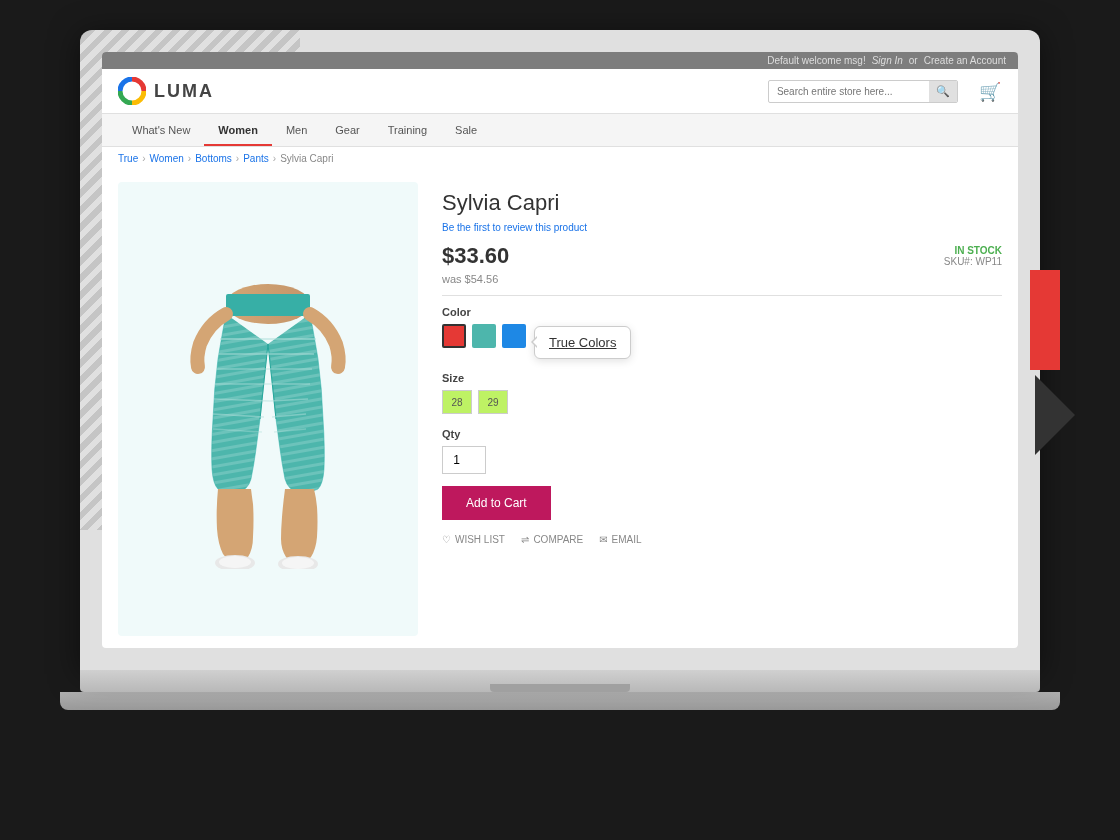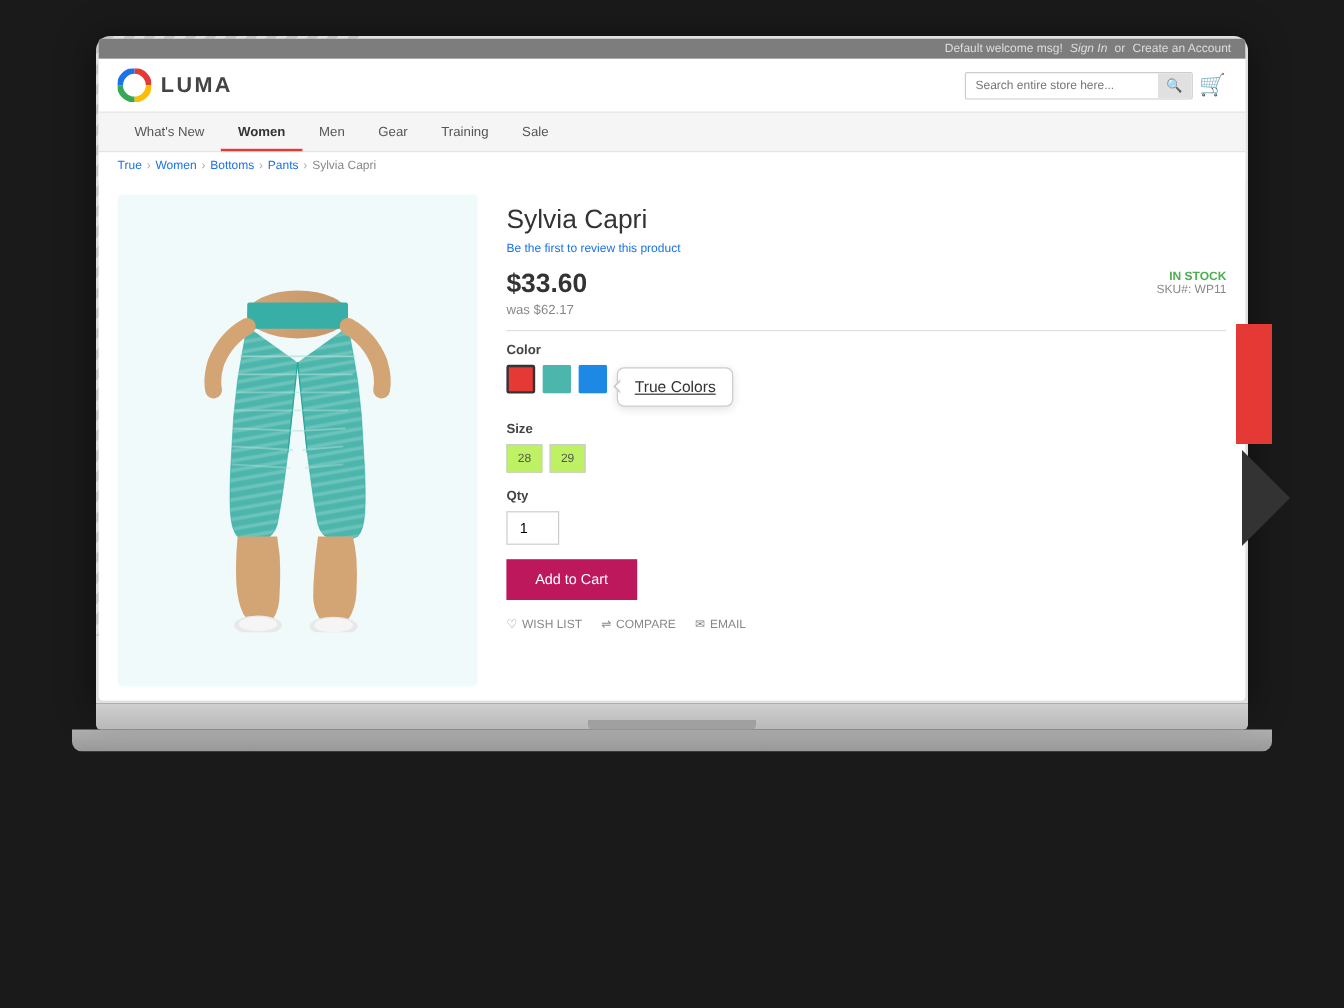--- a/index.html
+++ b/index.html
@@ -17,24 +17,24 @@
       position: relative;
       width: 1000px;
       height: 780px;
       display: flex;
       flex-direction: column;
       align-items: center;
     }
 
     .laptop-screen-frame {
       width: 960px;
-      height: 556px;
+      height: 640px;
       background: #e0e0e0;
       border-radius: 12px 12px 0 0;
-      padding: 2px;
+      padding: 22px;
       box-shadow: 0 4px 30px rgba(0,0,0,0.5);
       position: relative;
     }
 
     
     .laptop-screen-frame::before {
       content: '';
       position: absolute;
       top: 0; left: 0;
       width: 220px; height: 500px;
@@ -499,21 +499,21 @@
             <svg class="logo-icon" viewBox="0 0 28 28">
               <circle cx="14" cy="14" r="13" fill="none" stroke="#e0e0e0" stroke-width="1"></circle>
               <path d="M14 2 A12 12 0 0 1 26 14" stroke="#e53935" stroke-width="5" fill="none"></path>
               <path d="M26 14 A12 12 0 0 1 14 26" stroke="#fbbc04" stroke-width="5" fill="none"></path>
               <path d="M14 26 A12 12 0 0 1 2 14" stroke="#34a853" stroke-width="5" fill="none"></path>
               <path d="M2 14 A12 12 0 0 1 14 2" stroke="#1a73e8" stroke-width="5" fill="none"></path>
             </svg>
             <span class="logo-text">LUMA</span>
           </div>
 
-          <div style="display:flex;align-items:flex-start;gap:6px;">
+          <div style="display:flex;align-items:flex-end;gap:22px;">
             <div class="search-area">
               <input class="search-input" type="text" placeholder="Search entire store here..." style="">
               <button class="search-btn">🔍</button>
             </div>
             <div class="cart-icon-wrap">🛒</div>
           </div>
         </div>
 
         <nav class="nav">
           <div class="nav-item">What's New</div>
@@ -602,21 +602,21 @@
               <span class="price-main">$33.60</span>
               <div class="stock-info">
                 <div class="in-stock">IN STOCK</div>
                 <div class="sku-info">
                   <span>SKU#:</span>
                   <span>WP11</span>
                 </div>
               </div>
             </div>
 
-            <div class="was-price">was $62.17</div>
+            <div class="was-price">was $54.56</div>
 
             <hr class="divider">
 
             
             <div class="option-label">Color</div>
             <div style="display:flex;align-items:center;margin-bottom:12px;">
               <div class="color-swatches">
                 <div class="swatch selected" style="background:#e53935;"></div>
                 <div class="swatch" style="background:#4db6ac;"></div>
                 <div class="swatch" style="background:#1e88e5;"></div>

